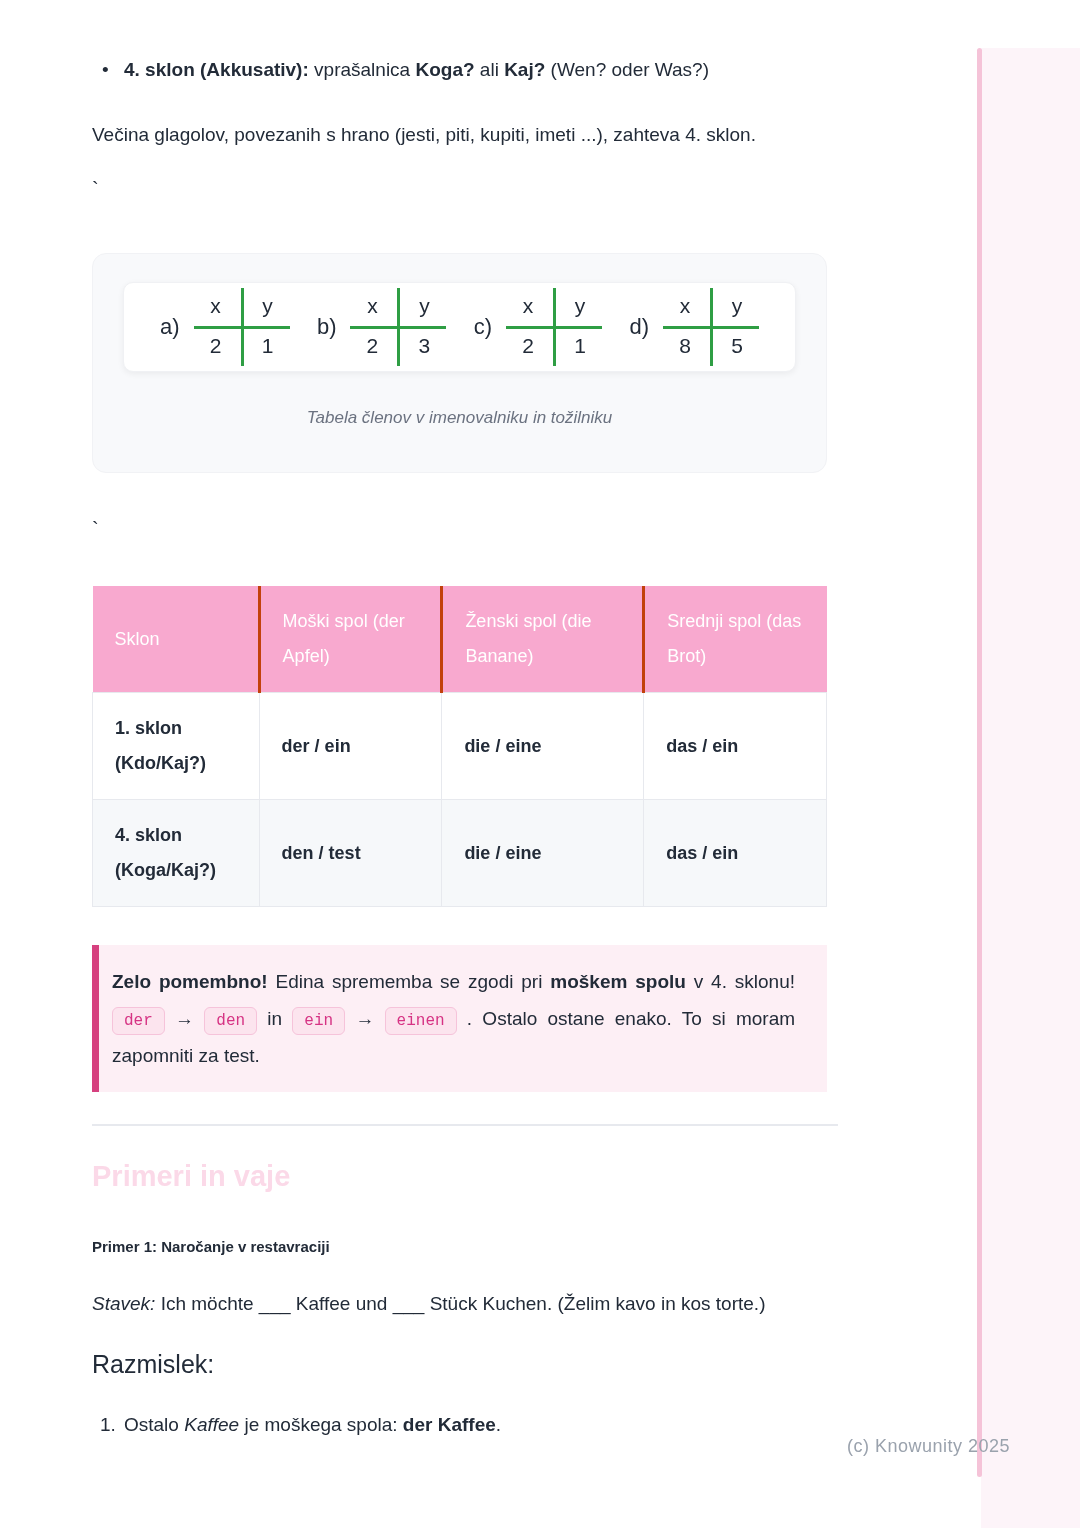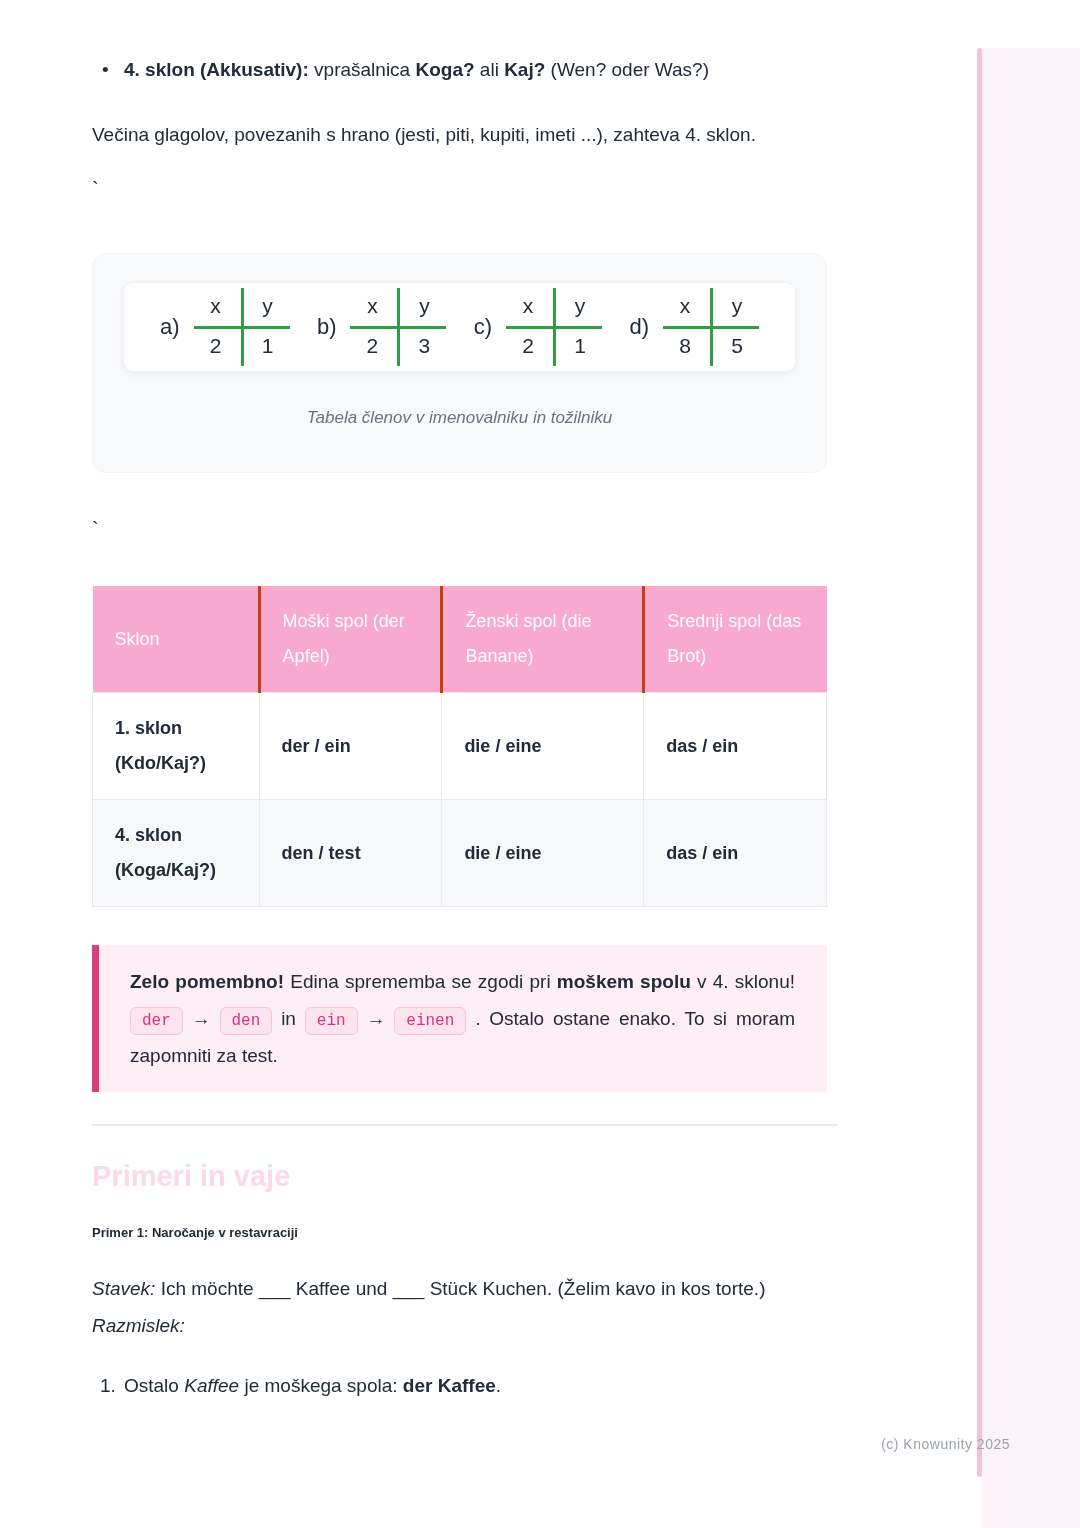--- a/index.html
+++ b/index.html
@@ -51,34 +51,34 @@
   .figure-caption{margin-top:36px;text-align:center;font-style:italic;color:var(--muted);font-size:17px;}
 
   table.grammar{margin-top:45px;width:735px;border-collapse:collapse;table-layout:fixed;padding-left:32px;}
   table.grammar col.c1{width:22.7%;} table.grammar col.c2{width:24.9%;}
   table.grammar col.c3{width:27.5%;} table.grammar col.c4{width:24.9%;}
   table.grammar th{background:var(--accent-pink);color:#ffffff;font-weight:normal;font-size:18px;line-height:35px;text-align:left;vertical-align:middle;padding:18px 22px;height:105px;border-left:3px solid #c2410c;}
   table.grammar th:first-child{border-left:none;}
   table.grammar td{border:1px solid var(--table-border);font-size:18px;font-weight:bold;line-height:35px;vertical-align:middle;padding:18px 22px;height:106px;background:#ffffff;}
   table.grammar tr.alt td{background:var(--row-alt);}
 
-  .callout{margin-top:38px;background:var(--callout-bg);border-left:7px solid var(--callout-border);padding:18px 32px 18px 31px;font-size:19px;line-height:37px;text-align:justify;}
+  .callout{margin-top:38px;background:var(--callout-bg);border-left:7px solid var(--callout-border);padding:18px 32px 18px 13px;font-size:19px;line-height:37px;text-align:justify;}
   .chip{display:inline-block;font-family:"Liberation Mono", monospace;font-size:16px;color:var(--chip-text);background:var(--chip-bg);border:1px solid var(--chip-border);border-radius:6px;padding:1px 11px;line-height:24px;vertical-align:baseline;}
 
   .divider{margin-top:32px;height:2px;width:746px;background:var(--table-border);}
 
   .h2{margin-top:34px;font-size:29px;font-weight:bold;color:var(--heading-pink);}
-  .h3{margin-top:32px;font-size:13px;font-weight:bold;}
+  .h3{margin-top:45px;font-size:15px;font-weight:bold;}
   .sentence{margin-top:30px;font-size:19px;line-height:37px;text-align:justify;}
   .ital{font-style:italic;}
-  .reflection{font-size:19px;line-height:37px;font-style:italic;}
+  .reflection{margin-top:24px;font-size:25px;line-height:37px;}
   .olist{margin-top:28px;padding-left:32px;font-size:19px;line-height:28px;position:relative;}
   .olist .num{position:absolute;left:8px;top:0;}
 
-  .footer{position:absolute;top:1436px;right:70px;font-size:14px;color:var(--footer-text);letter-spacing:0.5px;z-index:5;}
+  .footer{position:absolute;top:1436px;right:70px;font-size:18px;color:var(--footer-text);letter-spacing:0.5px;z-index:5;}
 </style>
 </head>
 <body>
 
 <div class="page">
 
   <div class="edge-fill"></div>
   <div class="edge-line"></div>
 
   <div class="content">

